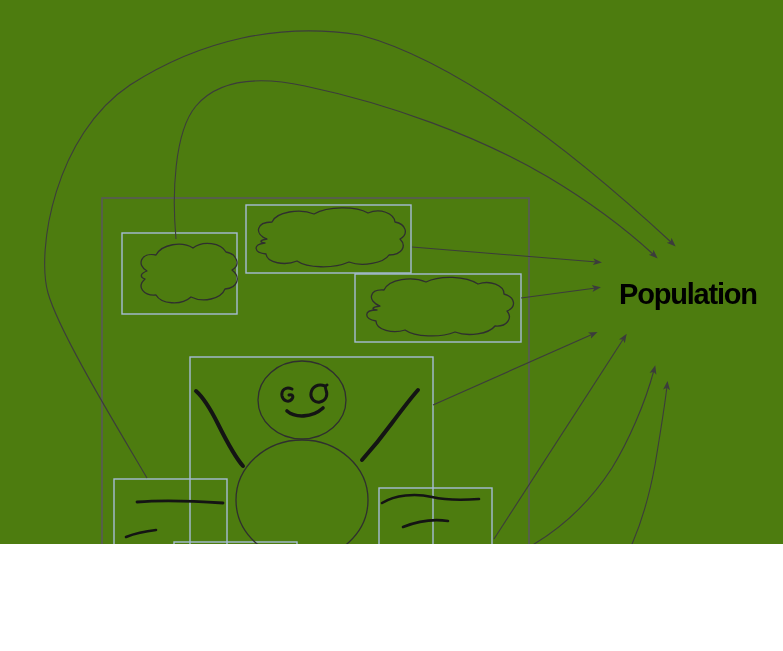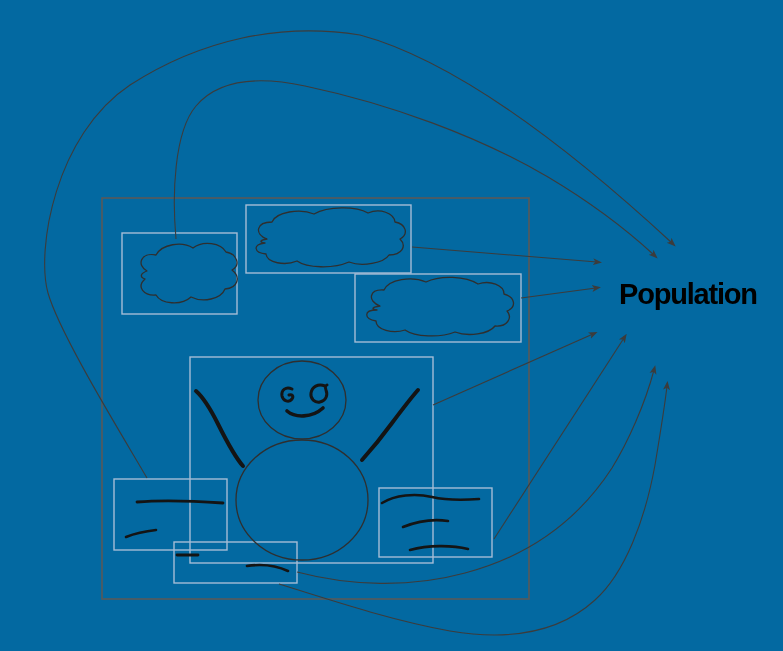--- a/index.html
+++ b/index.html
@@ -1,20 +1,20 @@
 <!DOCTYPE html>
 <html><head>
 <meta charset="utf-8">
 <style>
   html, body { margin: 0; padding: 0; background: #ffffff; }
   .canvas {
     position: relative;
     width: 783px;
-    height: 651px;
-    background: #0369a1;
+    height: 544px;
+    background: #4d7c0f;
     overflow: hidden;
     font-family: "Liberation Sans", sans-serif;
   }
   svg { display: block; }
   .pop-label {
     font-family: "Liberation Sans", sans-serif;
     font-weight: bold;
     font-size: 29px;
     letter-spacing: -1.2px;
   }

